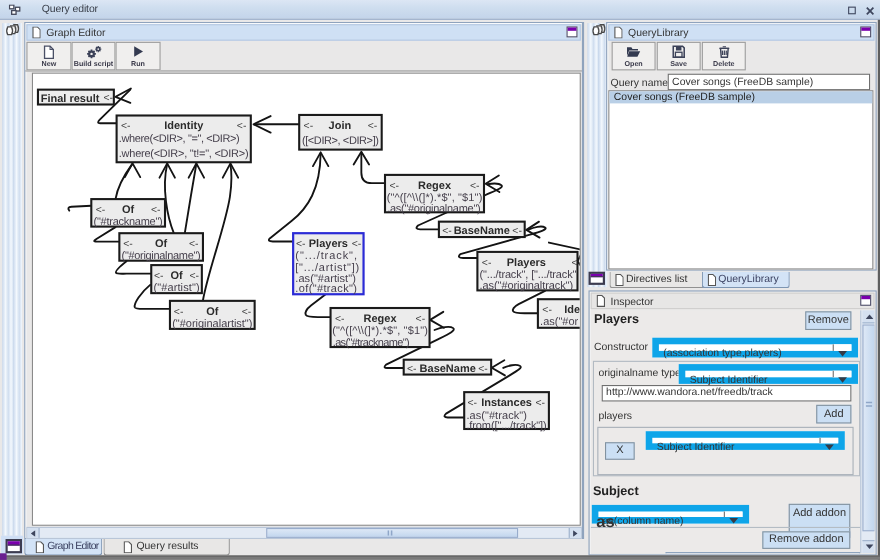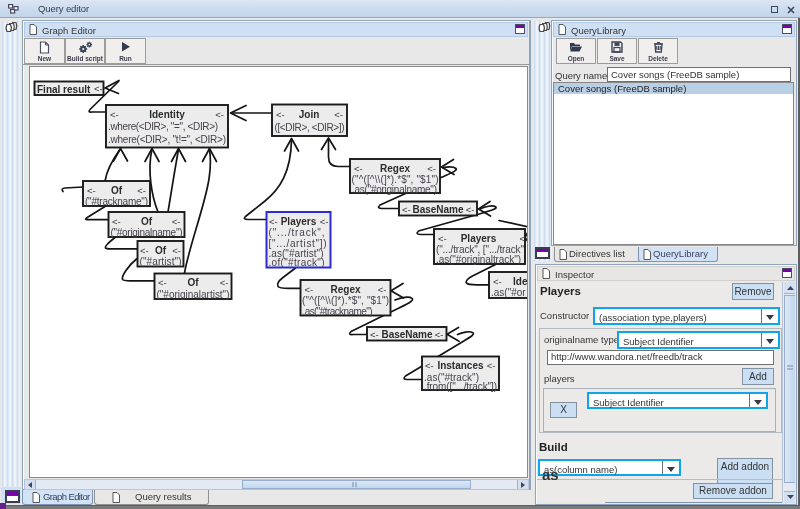--- a/index.html
+++ b/index.html
@@ -29,21 +29,21 @@
 .tbtn .lbl { position:absolute; bottom:1.5px; left:0; right:0; font-size:6.5px; font-weight:bold; color:#3a3a4a; white-space:nowrap; }
 .tbtn svg { margin-top:2px; }
 
 .tab { position:absolute; height:15px; font-size:9.5px; color:#333; border:1px solid #919191; border-top:none;
   border-radius:0 0 3px 3px; background:#e8e7e6; padding:1px 2px 0 14px; white-space:nowrap; }
 .tab.sel { background:#d3e3f6; border-color:#7d95b2; color:#3a4060; }
 .tab svg { position:absolute; left:4px; top:2px; }
 
 .btn { position:absolute; background:#cbdff4; border:1px solid #82929f; font-size:10px; color:#333;
   text-align:center; }
-.combo { position:absolute; background:#fff; border:2px solid #0ea5e9; font-size:9.5px; color:#333;padding-left:20px; }
+.combo { position:absolute; background:#fff; border:6px solid #0ea5e9; font-size:9.5px; color:#333;padding-left:20px; }
 .combo .ct { position:absolute; left:4px; top:2.5px; white-space:nowrap; }
 .combo .ar { position:absolute; right:0; top:0; bottom:0; width:17px; border-left:1px solid #6f6f6f; background:#fff; }
 .combo .ar::before { content:""; position:absolute; left:4px; top:6px; border:4px solid transparent; border-top:5px solid #353a45; }
 .field { position:absolute; background:#fff; border:1px solid #6f6f6f; font-size:9.5px; color:#333; white-space:nowrap; overflow:hidden; padding-top:1px; }
 .lbl11 { position:absolute; font-size:9.5px; color:#333; white-space:nowrap; }
 .hdr { position:absolute; font-size:11.5px; font-weight:bold; color:#222; }
 .sep { position:absolute; height:1px; background:#b4bcc4; }
 </style>
 </head>
 <body>
@@ -254,21 +254,21 @@
         <path d="M1,0 L5,3 L1,6 Z" fill="#3e465e"></path>
       </svg>
   </div>
 </div>
 
 <div class="tab sel" style="left:22px;top:490px;width:71px;padding-left:20px;letter-spacing:-0.6px">
   <svg style="left:9px" width="8" height="11" viewBox="0 0 8 11">
       <path d="M1,0.5 L5,0.5 L7.5,3 L7.5,10.5 L1,10.5 Z" fill="#fff" stroke="#555" stroke-width="1"></path>
     </svg>
   Graph Editor</div>
-<div class="tab" style="left:94px;top:490px;width:115px;padding-left:40px">
+<div class="tab" style="left:94px;top:490px;width:115px;padding-left:29px">
   <svg style="left:17px" width="8" height="11" viewBox="0 0 8 11">
       <path d="M1,0.5 L5,0.5 L7.5,3 L7.5,10.5 L1,10.5 Z" fill="#fff" stroke="#555" stroke-width="1"></path>
     </svg>
   Query results</div>
 
 <div class="abs strip" style="left:534px;top:21px;height:240px"></div>
 <svg class="abs" style="left:537px;top:21px" width="16" height="14" viewBox="0 0 16 14">
   <path d="M8,1.5 L12,1.5 Q13.6,5 12,8.5 L8,8.5" fill="#e8e8e8" stroke="#4a4a4a" stroke-width="1.2"></path>
   <path d="M5,2.5 L9.5,2.5 Q11.1,6 9.5,9.5 L5,9.5" fill="#f2f2f2" stroke="#4a4a4a" stroke-width="1.2"></path>
   <path d="M3,3.5 Q1.2,7 3,10.5 L6.5,10.5 Q8.3,7 6.5,3.5 Z" fill="#fff" stroke="#4a4a4a" stroke-width="1.2"></path>
@@ -351,21 +351,21 @@
       </div>
     <div class="field" style="left:10px;top:68px;width:227px;height:15px;padding:0 3px">http://www.wandora.net/freedb/track</div>
     <div class="lbl11" style="left:7px;top:91px">players</div>
     <div class="btn" style="left:205px;top:86px;width:32px;height:17px;line-height:15px">Add</div>
     <div class="abs" style="left:6px;top:106px;width:233px;height:44px;border:1px solid #a8b0b8"></div>
     <div class="btn" style="left:13px;top:120px;width:27px;height:16px;line-height:14px">X</div>
     <div class="combo" style="left:50px;top:110px;width:181px;height:17px">
         <span class="ct">Subject Identifier</span>
         <span class="ar"></span>
       </div>
-    <div class="hdr" style="left:2px;top:159px">Build</div>
+    <div class="hdr" style="left:2px;top:159px">Subject</div>
     <div class="combo" style="left:1px;top:177px;width:143px;height:17px">
         <span class="ct">as(column name)</span>
         <span class="ar"></span>
       </div>
     <div class="btn" style="left:180px;top:176px;width:56px;height:31px;line-height:15px">Add addon</div>
     <div class="sep" style="left:0;top:197px;width:248px"></div>
     <div class="lbl11" style="left:5px;top:184px;font-weight:bold;font-size:15px">as</div>
     <div class="btn" style="left:156px;top:201px;width:80px;height:16px;line-height:14px">Remove addon</div>
     <div class="abs" style="left:68px;top:220px;width:177px;height:5px;background:#cfe0f2;border:1px solid #7d95b2"></div>
 

